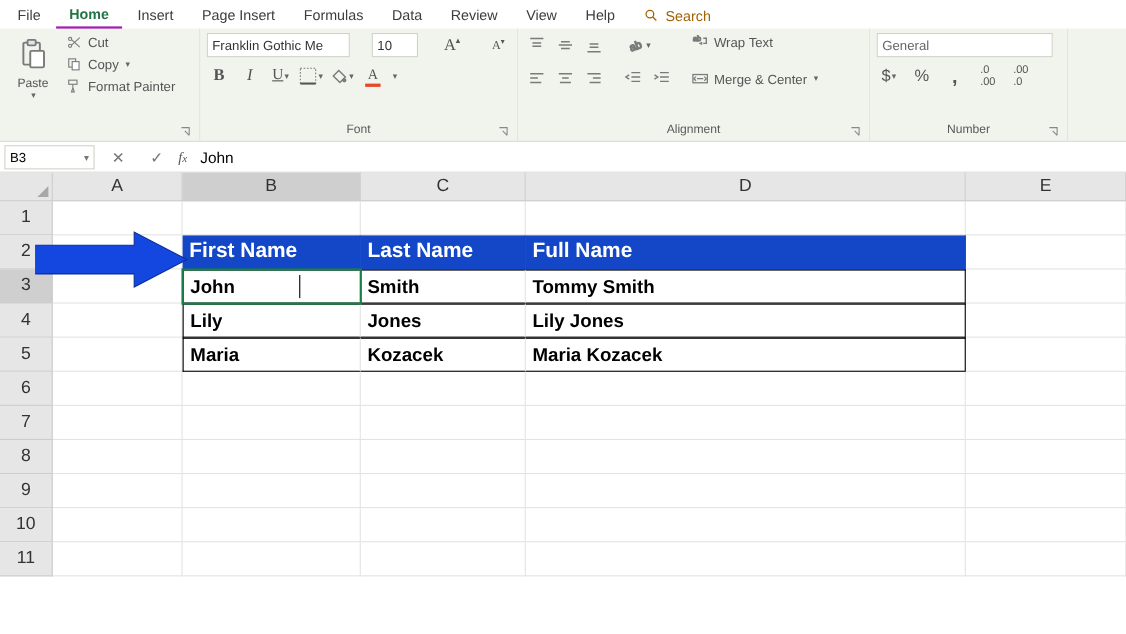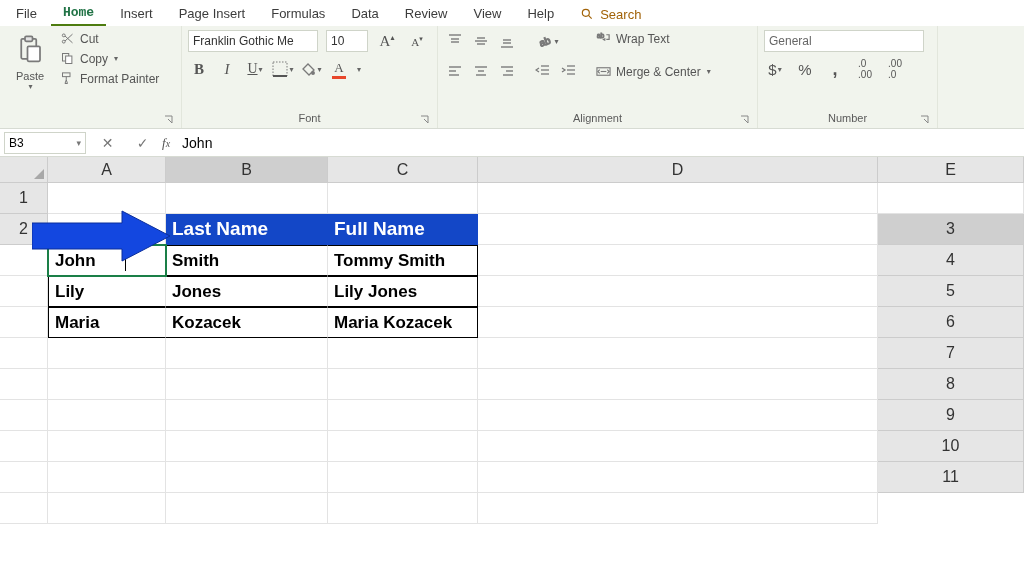--- a/index.html
+++ b/index.html
@@ -1,21 +1,21 @@
 <!DOCTYPE html>
 <html><head>
   <meta charset="utf-8">
   <style>
     * { box-sizing: border-box; margin: 0; padding: 0; }
     body { font-family: "Segoe UI", Arial, sans-serif; font-size: 13px; background: #fff; overflow: hidden; width: 1024px; height: 576px; }
 
     
     .tabs { display: flex; align-items: center; height: 26px; padding: 2px 4px 0 4px; gap: 2px; background: #fff; }
     .tab { padding: 3px 12px 4px; font-size: 13px; color: #3c3c3c; cursor: pointer; }
-    .tab.active { color: #217346; border-bottom: 2px solid #4d7c0f; font-weight: 600; font-family: Liberation Mono, monospace; }
+    .tab.active { color: #217346; border-bottom: 2px solid #a21caf; font-weight: 600; }
     .search-wrap { display: flex; align-items: center; gap: 6px; margin-left: 12px; color: #a16207; }
     .search-wrap svg { width: 14px; height: 14px; }
 
     
     .ribbon { display: flex; background: #f1f4ed; height: 103px; border-bottom: 1px solid #d7dbd3; }
     .group { display: flex; flex-direction: column; justify-content: space-between; padding: 4px 6px 2px 6px; position: relative; border-right: 1px solid #e2e6dc; }
     .group-body { display: flex; align-items: flex-start; gap: 4px; flex: 1; }
     .group-label { text-align: center; font-size: 11px; color: #5a5a5a; position: relative; padding-bottom: 2px; }
     .group-launch { position: absolute; right: 6px; bottom: 2px; width: 12px; height: 12px; color: #777; }
 
@@ -141,21 +141,21 @@
         </div>
       </div>
     </div>
     <svg class="group-launch" viewBox="0 0 12 12">
         <path d="M2 2 h7 v7 M5 5 l4 4" fill="none" stroke="#888" stroke-width="1"></path>
       </svg>
   </div>
 
   <div class="group" style="min-width:256px">
     <div class="group-body" style="flex-direction:column; gap:6px;">
-      <div style="display:flex; gap:8px; align-items:center;">
+      <div style="display:flex; gap:20px; align-items:center;">
         <input class="font-sel" value="Franklin Gothic Me" style="">
         <input class="size-sel" value="10" style="">
         <div class="sq-btn">
             <span class="aa-up">A<span style="font-size:8px;vertical-align:super">▴</span></span>
           </div>
         <div class="sq-btn">
             <span class="aa-dn">A<span style="font-size:7px;vertical-align:super">▾</span></span>
           </div>
       </div>
       <div style="display:flex; gap:6px; align-items:center;">
@@ -353,20 +353,21 @@
 
   <div class="rh">1</div>
   <div class="cell"></div>
   <div class="cell"></div>
   <div class="cell"></div>
   <div class="cell"></div>
   <div class="cell"></div>
 
   <div class="rh">2</div>
   <div class="cell"></div>
+  <div class="cell tbl-head">First Name</div>
   <div class="cell tbl-head">Last Name</div>
   <div class="cell tbl-head">Full Name</div>
   <div class="cell"></div>
 
   <div class="rh rh3">3</div>
   <div class="cell"></div>
   <div class="cell tbl-body tbl-bl active-cell">
       <span>John</span>
       <span class="cursor-bar"></span>
     </div>

